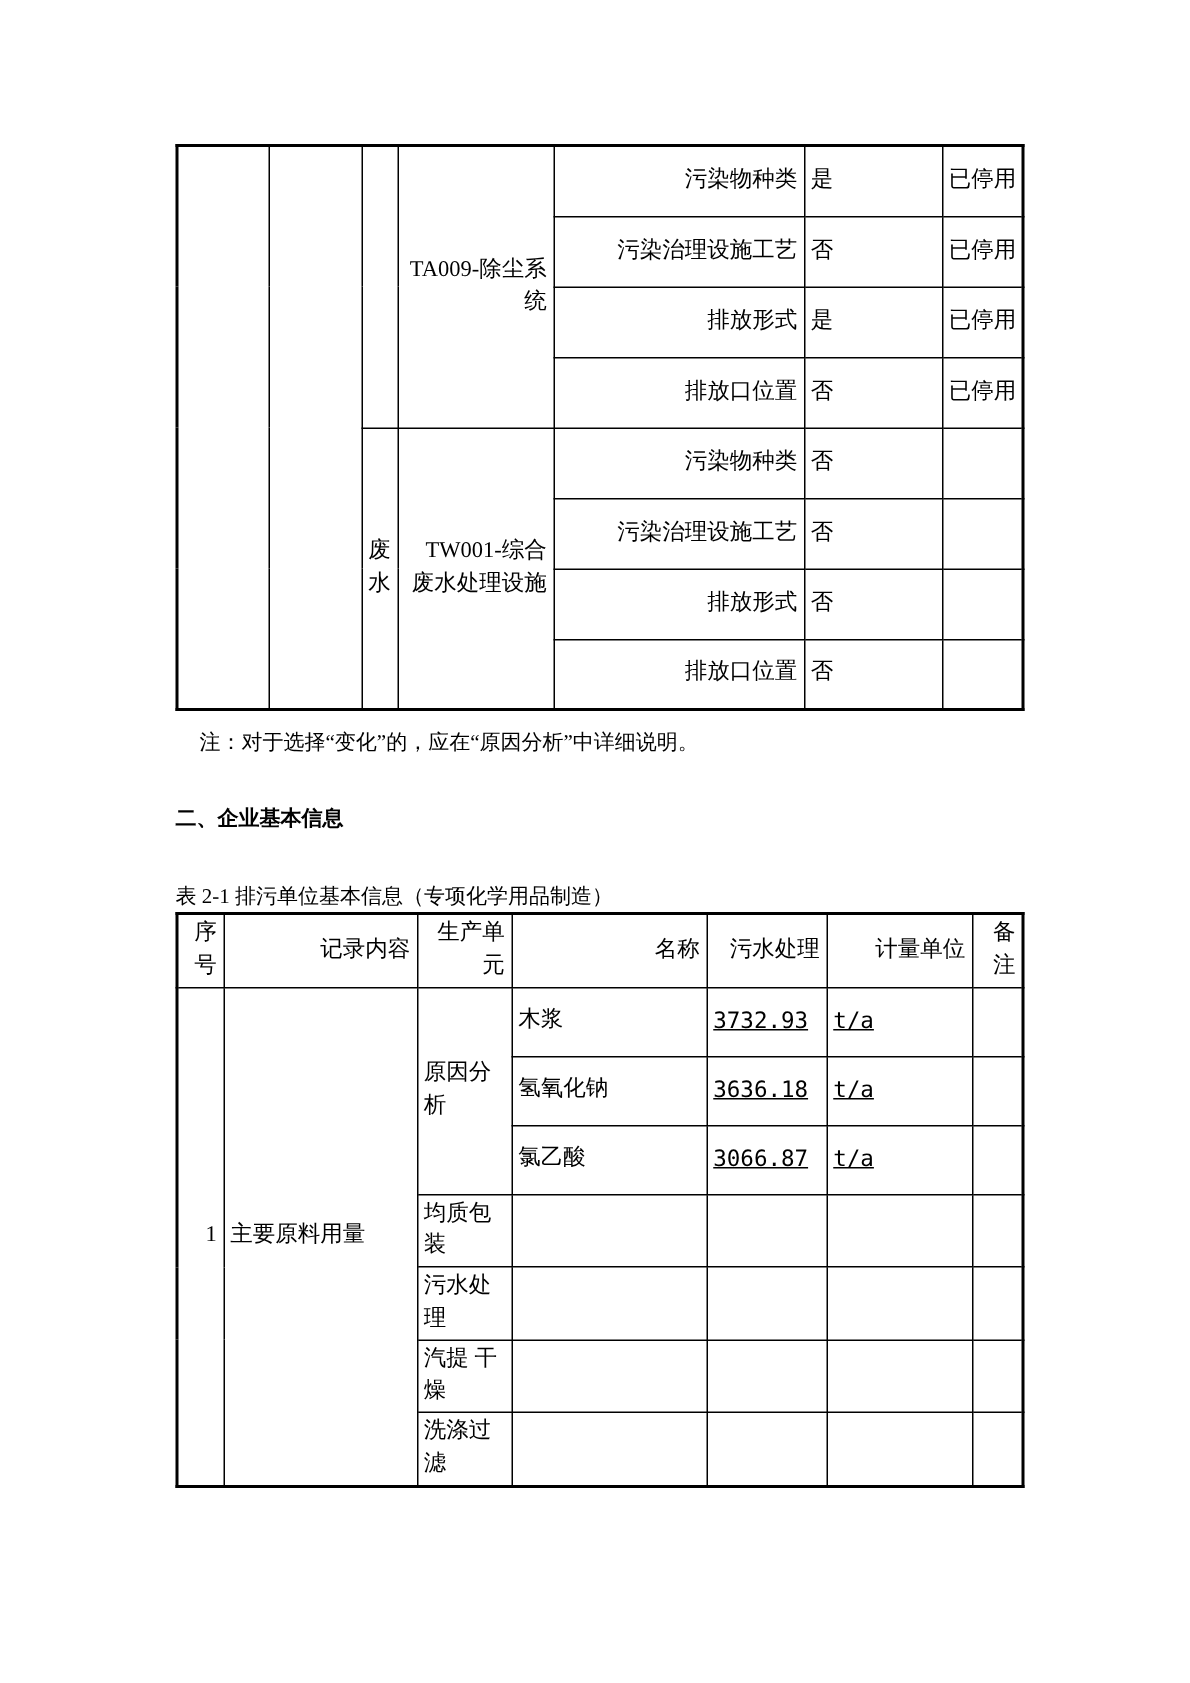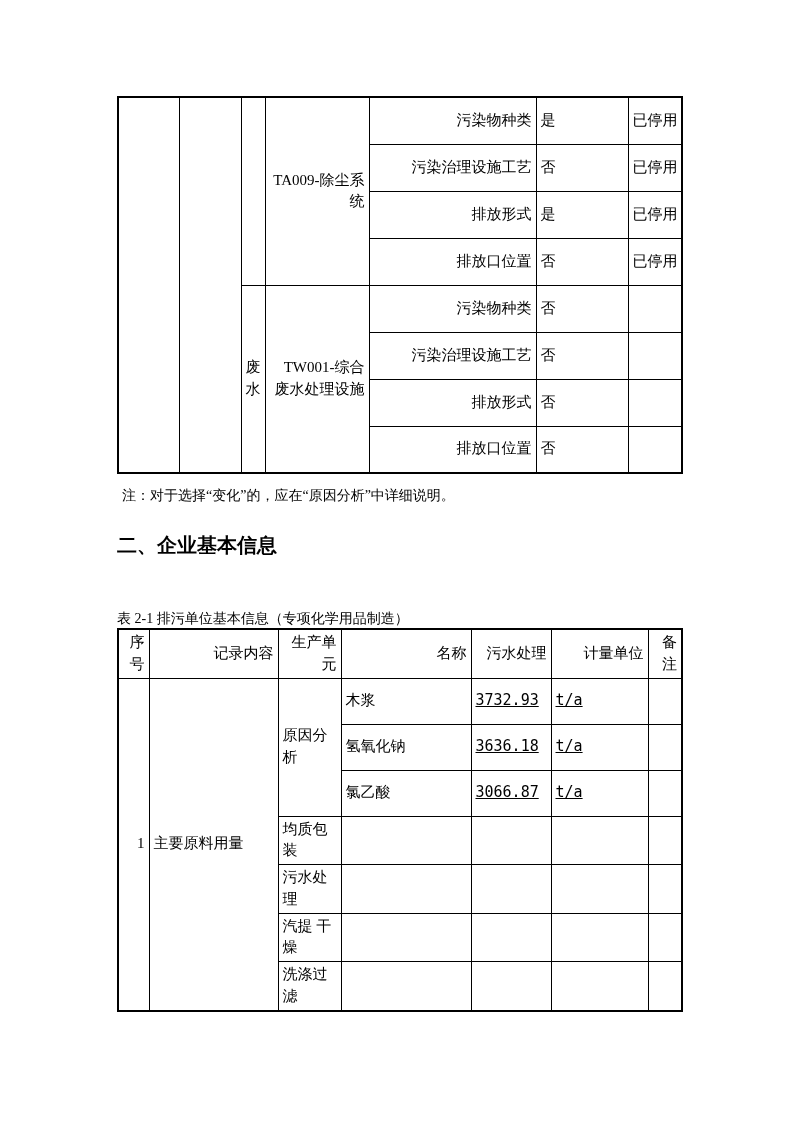--- a/index.html
+++ b/index.html
@@ -34,28 +34,28 @@
   .mono{font-family:"DejaVu Sans Mono", monospace;font-size:13px;text-decoration:underline;}
   .unit{padding-left:3px;padding-right:3px;}
   .name{padding-left:5px;}
   .pad6{padding-left:6px;}
   .pad2{padding-left:2px;padding-right:2px;margin-left:24px;}
   .tight{padding-left:1px;padding-right:1px;}
   tr.r47{height:47px;}
   tr.r48{height:48px;}
   tr.r46{height:46px;}
 
-  p.note{margin:12px 0 0 5px;font-size:14px;line-height:20px;}
+  p.note{margin:12px 0 0 16px;font-size:14px;line-height:20px;}
   h2.sec{
     margin:26px 0 0 0;
-    font-size:20px;line-height:26px;
+    font-size:14px;line-height:26px;
     font-family:"Liberation Sans", sans-serif;
     font-weight:bold;
   }
-  p.cap{margin:52px 0 0 0;font-size:14px;line-height:18px;}
+  p.cap{margin:32px 0 0 0;font-size:14px;line-height:18px;}
   table.t2{}
   table.t1{margin-top:96px;}
 </style>
 </head>
 <body>
 
 <div class="page">
   <div class="content">
 
     <table class="tbl t1">

